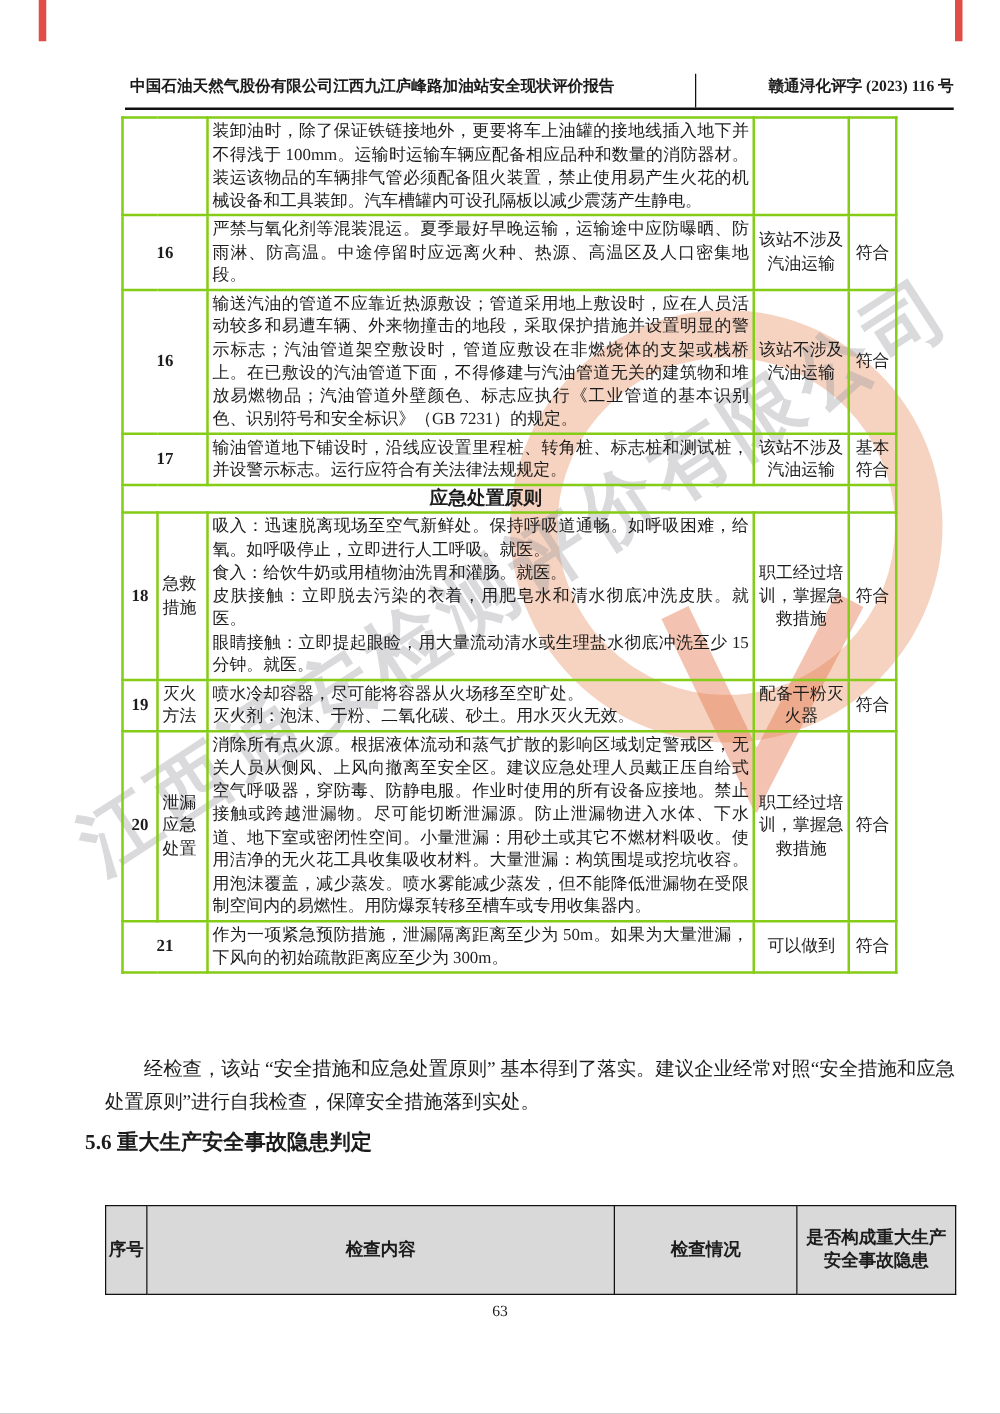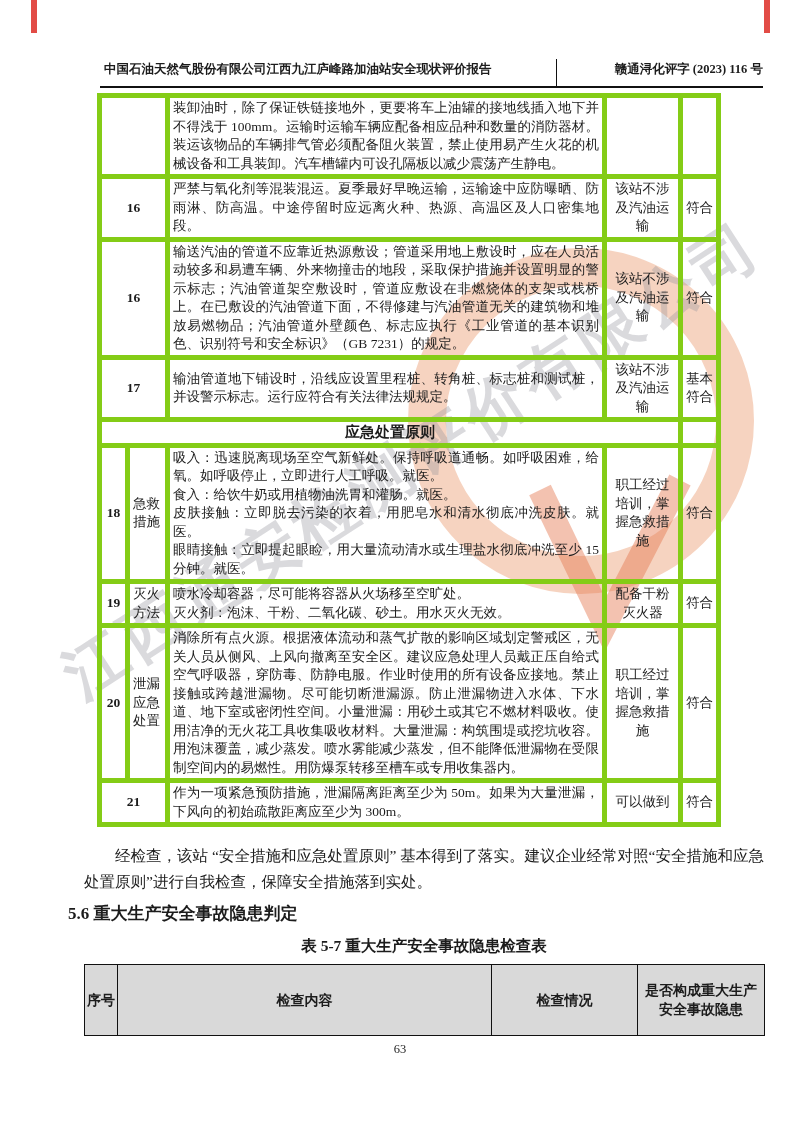--- a/index.html
+++ b/index.html
@@ -22,21 +22,21 @@
   
   .content{position:absolute;inset:0;z-index:2;}
   .hdr-left{position:absolute;left:104px;top:61px;font-size:12.5px;font-weight:bold;}
   .hdr-right{position:absolute;right:37px;top:61px;font-size:12.5px;font-weight:bold;}
   .hdr-rule{position:absolute;left:100px;top:86px;width:663px;height:2px;background:#111;}
   .hdr-divider{position:absolute;left:556px;top:59px;width:1px;height:27px;background:#111;}
 
   table{border-collapse:collapse;}
   .measures{position:absolute;left:97px;top:93px;width:619px;table-layout:fixed;
             font-size:13.5px;line-height:18.5px;}
-  .measures td{border:5px solid #84cc16;padding:1px 3px;vertical-align:middle;background:transparent;}
+  .measures td{border:2px solid #84cc16;padding:1px 3px;vertical-align:middle;background:transparent;}
   .measures col.no{width:28px;} .measures col.lab{width:40px;}
   .measures col.cont{width:437px;} .measures col.stat{width:76px;} .measures col.verd{width:38px;}
   .c-no{text-align:center;font-weight:bold;font-family:"Liberation Serif",serif;}
   .c-label{text-align:left;padding:1px 1px;}
   .c-content{text-align:justify;}
   .c-status,.c-verdict{text-align:center;}
   .section-cell{text-align:center;font-weight:bold;font-size:15px;padding:1px 0;}
 
   .after-par{position:absolute;left:84px;top:843px;width:680px;font-size:15.5px;line-height:26px;
              text-align:justify;text-indent:2em;}
@@ -160,21 +160,20 @@
             </td>
             <td class="c-status">可以做到</td>
             <td class="c-verdict">符合</td>
           </tr>
         </tbody>
     </table>
 
     <div class="after-par">经检查，该站 “安全措施和应急处置原则” 基本得到了落实。建议企业经常对照“安全措施和应急处置原则”进行自我检查，保障安全措施落到实处。</div>
 
     <div class="h-56">5.6 重大生产安全事故隐患判定</div>
-    <div class="tbl-caption">表 5-7 重大生产安全事故隐患检查表</div>
 
     <table class="hazard">
       <colgroup>
           <col>
           <col>
           <col>
           <col>
         </colgroup>
       <tbody>
         <tr id="hazard-header-row">

